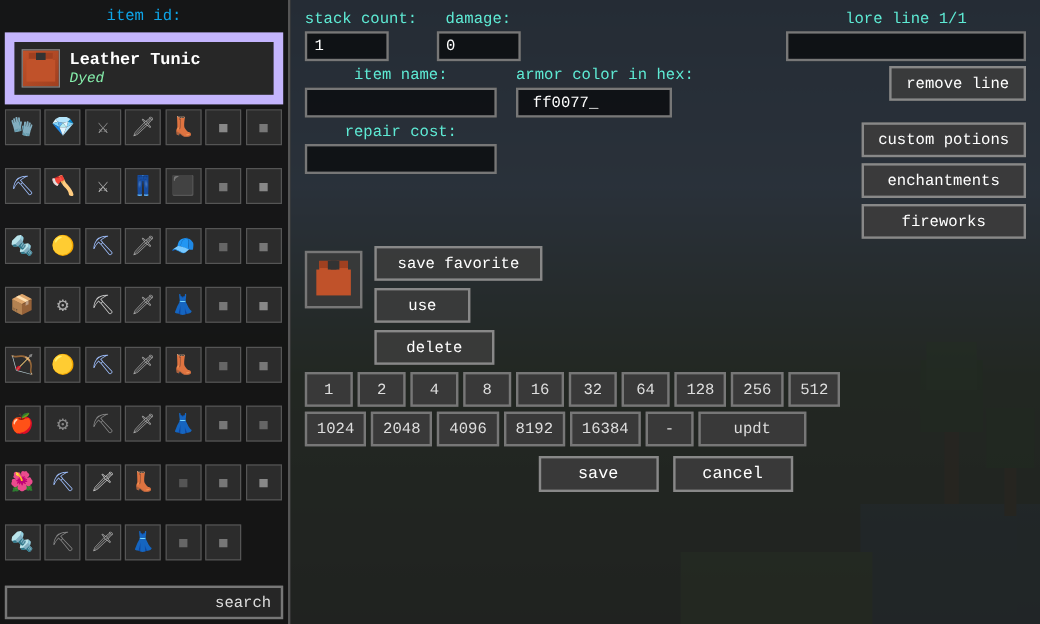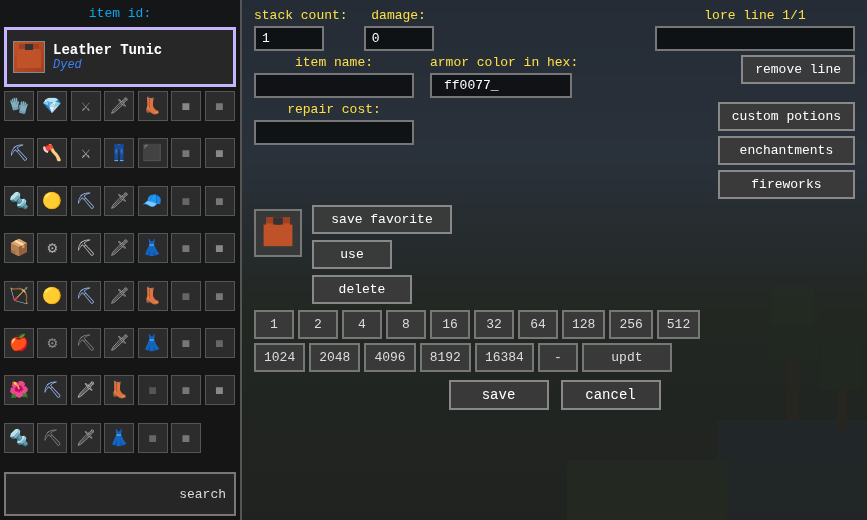--- a/index.html
+++ b/index.html
@@ -44,21 +44,21 @@
     .item-id-label {
       text-align: center;
       font-size: 13px;
       color: #0ea5e9;
       margin-bottom: 4px;
       padding: 2px;
     }
 
     .selected-item {
       background: rgba(40, 40, 40, 0.95);
-      border: 3px solid #c4b5fd;
+      border: 8px solid #c4b5fd;
       display: flex;
       align-items: center;
       padding: 6px;
       margin-bottom: 4px;
       min-height: 60px;
     }
 
     .item-icon {
       width: 32px;
       height: 32px;
@@ -75,21 +75,21 @@
 
     .item-name-text {
       font-size: 14px;
       color: #fff;
       font-weight: bold;
       line-height: 1.2;
     }
 
     .item-name-sub {
       font-size: 12px;
-      color: #3b82f6;
+      color: #86efac;
       font-style: italic;
     }
 
     
     .item-grid {
       display: grid;
       grid-template-columns: repeat(7, 1fr);
       gap: 2px;
       flex: 1;
       overflow-y: auto;
@@ -108,41 +108,41 @@
     }
 
     
     .search-bar {
       display: flex;
       align-items: center;
       background: rgba(40, 40, 40, 0.9);
       border: 2px solid #777;
       padding: 4px 8px;
       margin-top: 4px;
-      height: 44px;
+      height: 28px;
     }
 
     .search-input {
       background: transparent;
       border: none;
       color: #fff;
       font-family: 'Courier New', monospace;
       font-size: 13px;
       width: 100%;
       outline: none;
     }
 
     .field-group {
       display: flex;
       flex-direction: column;
       gap: 3px;
     }
 
     .field-label {
-      color: #fde047;
+      color: #5eead4;
       font-size: 13px;
       text-align: center;
     }
 
     .mc-input {
       background: rgba(0, 0, 0, 0.6);
       border: 2px solid #777;
       color: #fff;
       font-family: 'Courier New', monospace;
       font-size: 13px;
@@ -335,21 +335,21 @@
       </div>
     </div>
 
     <div style="display:flex; gap:16px; align-items:flex-start; margin-bottom:4px;">
       <div class="field-group">
         <div class="field-label">item name:</div>
         <input class="mc-input" type="text" style="width: 160px;" id="iname-input">
       </div>
       <div class="field-group">
         <div class="field-label">armor color in hex:</div>
-        <input class="mc-input" type="text" style="width: 142px; padding-left: 12px;" id="armor-input" value="ff0077_">
+        <input class="mc-input" type="text" style="width: 130px; padding-left: 12px;" id="armor-input" value="ff0077_">
       </div>
 
       <div style="margin-left:auto; display:flex; flex-direction:column; gap:5px;">
         <button class="mc-btn">remove line</button>
       </div>
     </div>
 
     <div style="display:flex; gap:16px; align-items:flex-start; margin-bottom:6px;">
       <div class="field-group">
         <div class="field-label">repair cost:</div>

